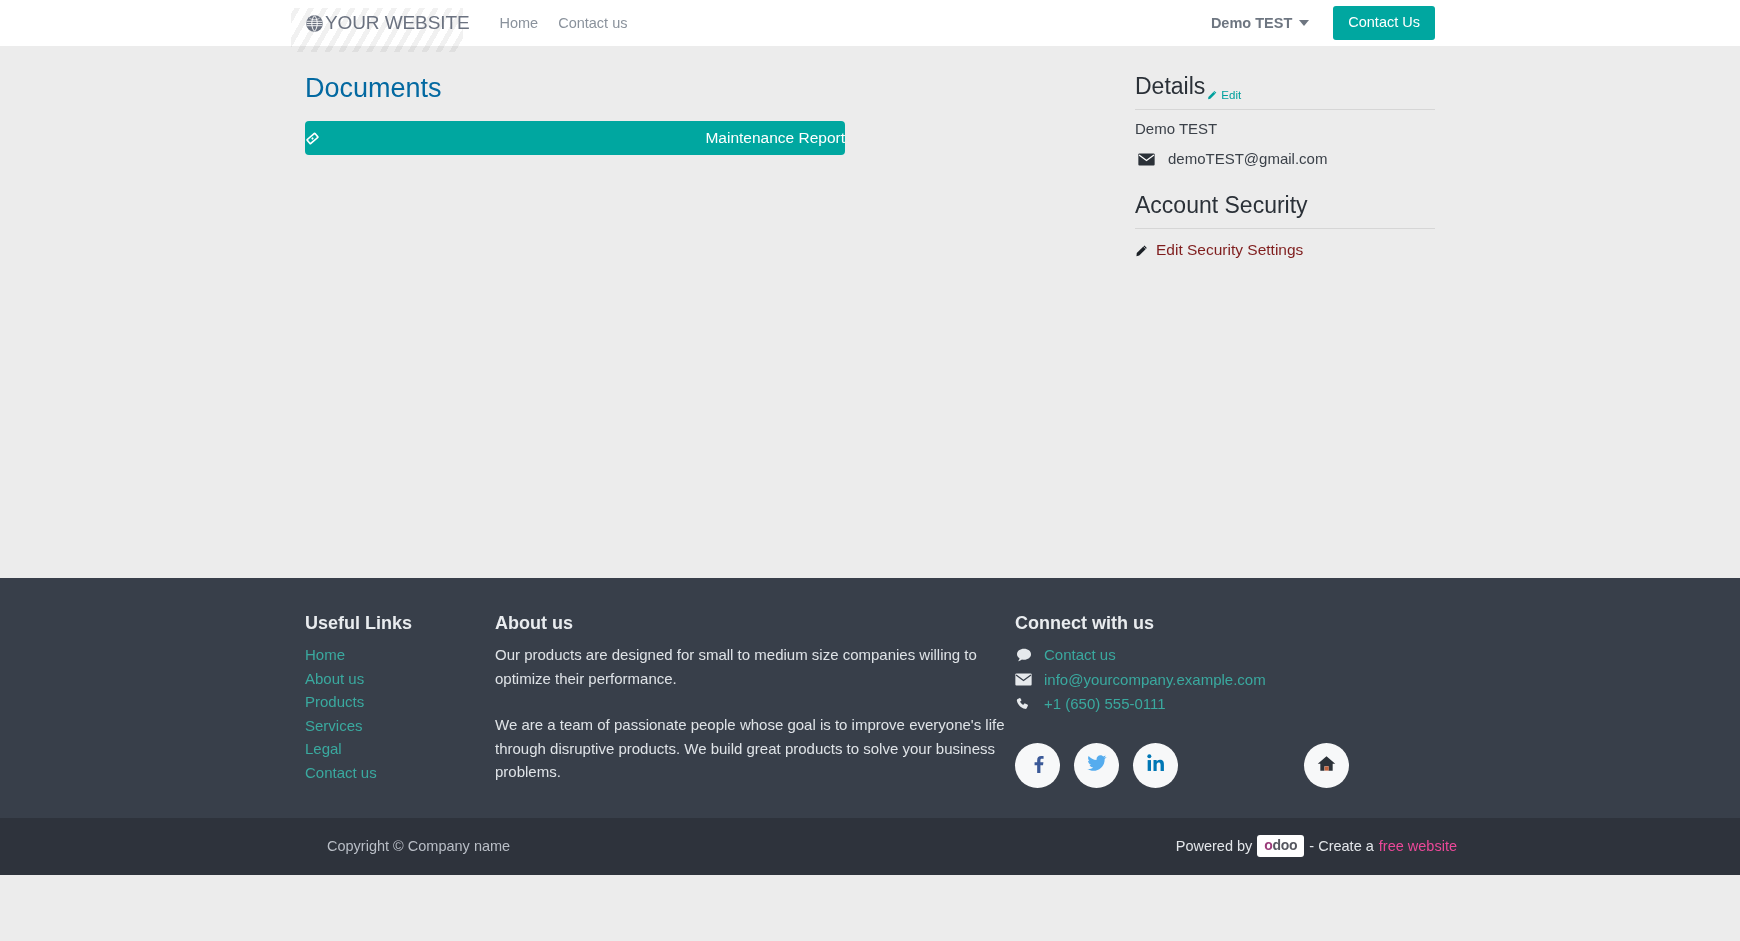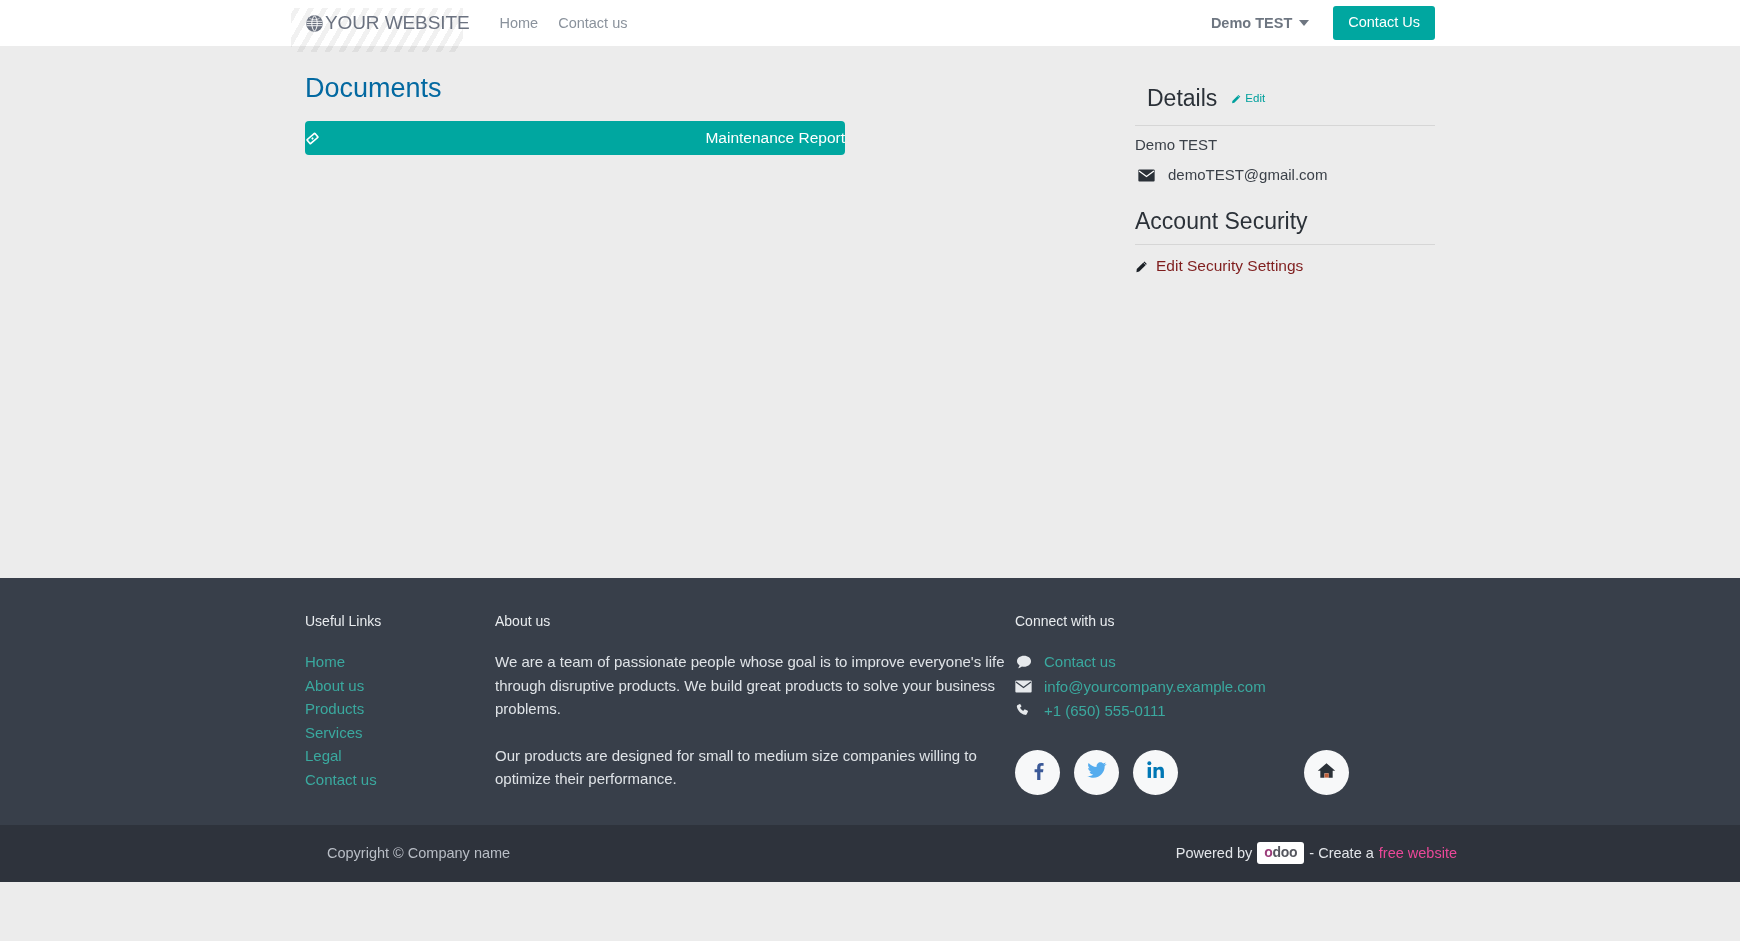--- a/index.html
+++ b/index.html
@@ -143,23 +143,23 @@
     border-radius: 4px;
     text-decoration: none;
     width: 540px;
     cursor: pointer;
   }
   .cert-icon { width: 15px; height: 15px; flex: none; display:block; }
 
   
   .side-head {
     display: flex;
-    align-items: center;
-    gap: 14px;
-    margin: 12px;
+    align-items: flex-end;
+    gap: 2px;
+    margin: 0;
   }
   .side-title {
     font-size: 23px;
     font-weight: 400;
     color: #2b3138;
     margin: 0;
     line-height: 1.25;
   }
   .edit-link {
     font-size: 11.5px;
@@ -215,24 +215,24 @@
   .footer-inner {
     width: 1130px;
     margin: 0 auto;
     display: flex;
     align-items: flex-start;
   }
   .fcol-links { width: 190px; }
   .fcol-about { width: 520px; }
   .fcol-connect { width: 420px; }
   .footer-h {
-    font-size: 14px;
-    font-weight: 400;
+    font-size: 18px;
+    font-weight: 700;
     color: #e9ecef;
-    margin: 0 0 20px 0;
+    margin: 0 0 8px 0;
     line-height: 1.3;
   }
   .flink {
     display: block;
     font-size: 15px;
     color: #3aa99f;
     text-decoration: none;
     line-height: 23.5px;
   }
   .fpara {
@@ -420,22 +420,22 @@
       <a class="flink" href="#">Home</a>
       <a class="flink" href="#">About us</a>
       <a class="flink" href="#">Products</a>
       <a class="flink" href="#">Services</a>
       <a class="flink" href="#">Legal</a>
       <a class="flink" href="#">Contact us</a>
     </div>
 
     <div class="fcol-about">
       <h3 class="footer-h">About us</h3>
+      <p class="fpara">Our products are designed for small to medium size companies willing to optimize their performance.</p>
       <p class="fpara">We are a team of passionate people whose goal is to improve everyone's life through disruptive products. We build great products to solve your business problems.</p>
-      <p class="fpara">Our products are designed for small to medium size companies willing to optimize their performance.</p>
     </div>
 
     <div class="fcol-connect">
       <h3 class="footer-h">Connect with us</h3>
 
       <div class="frow">
         <span class="frow-icon">
           <svg viewBox="0 0 20 18" width="16" height="14" aria-hidden="true">
             <path d="M10 1C4.9 1 1 4.1 1 7.9c0 2.2 1.3 4.1 3.3 5.4-.2 1.3-.9 2.6-1.9 3.6 1.9-.3 3.7-1.1 5-2.2.8.2 1.7.3 2.6.3 5.1 0 9-3.1 9-7.1S15.1 1 10 1z" fill="#e6e9ec"></path>
           </svg>

